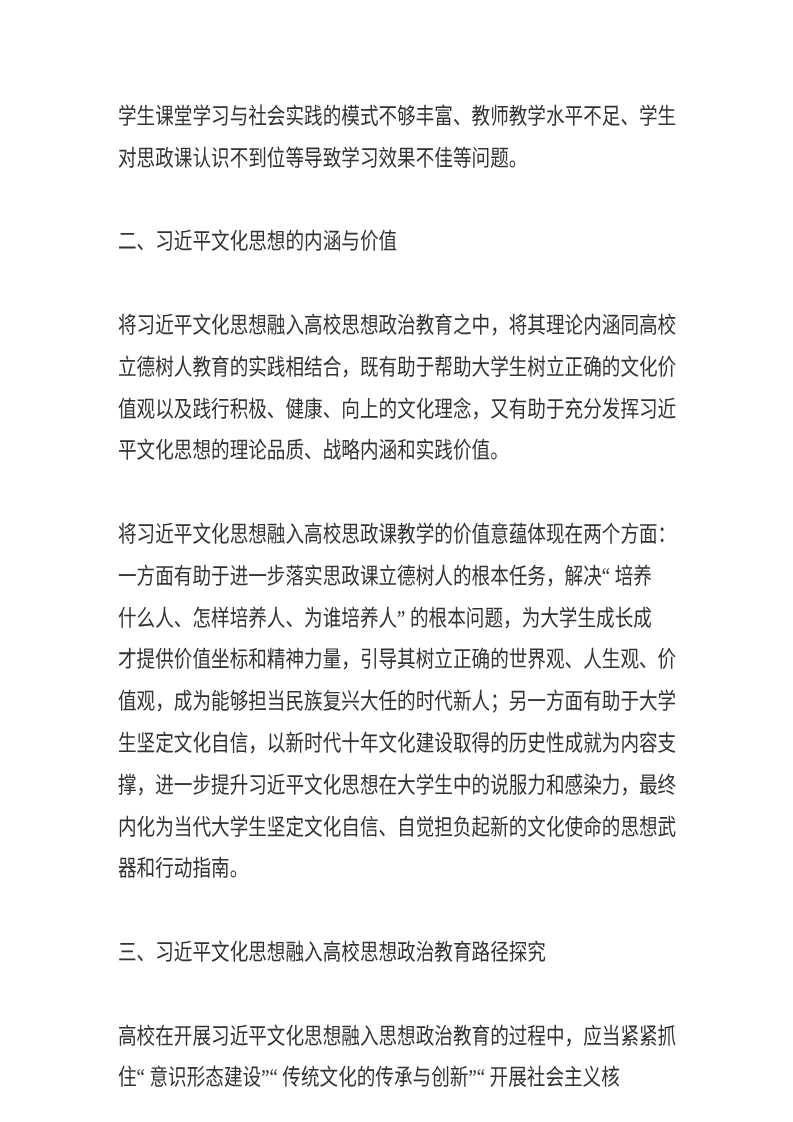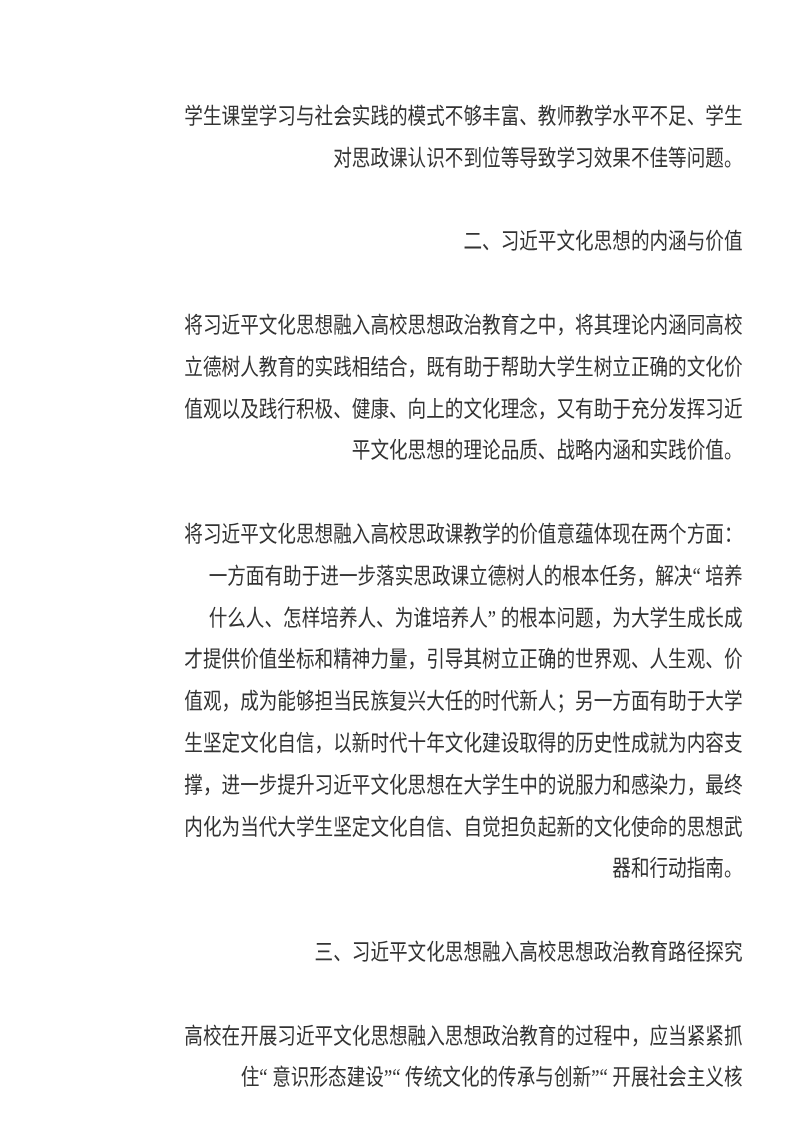--- a/index.html
+++ b/index.html
@@ -7,21 +7,20 @@
     padding: 0;
     background: #ffffff;
   }
   .page {
     position: relative;
     width: 793px;
     height: 1122px;
     background: #ffffff;
     overflow: hidden;
     font-family: "Liberation Serif", serif;
-    text-align: right;
   }
   
   .doc {
     position: absolute;
     left: 118px;
     top: 96px;
     width: 772px;
     transform: scaleX(0.809);
     transform-origin: 0 0;
     font-size: 23px;

